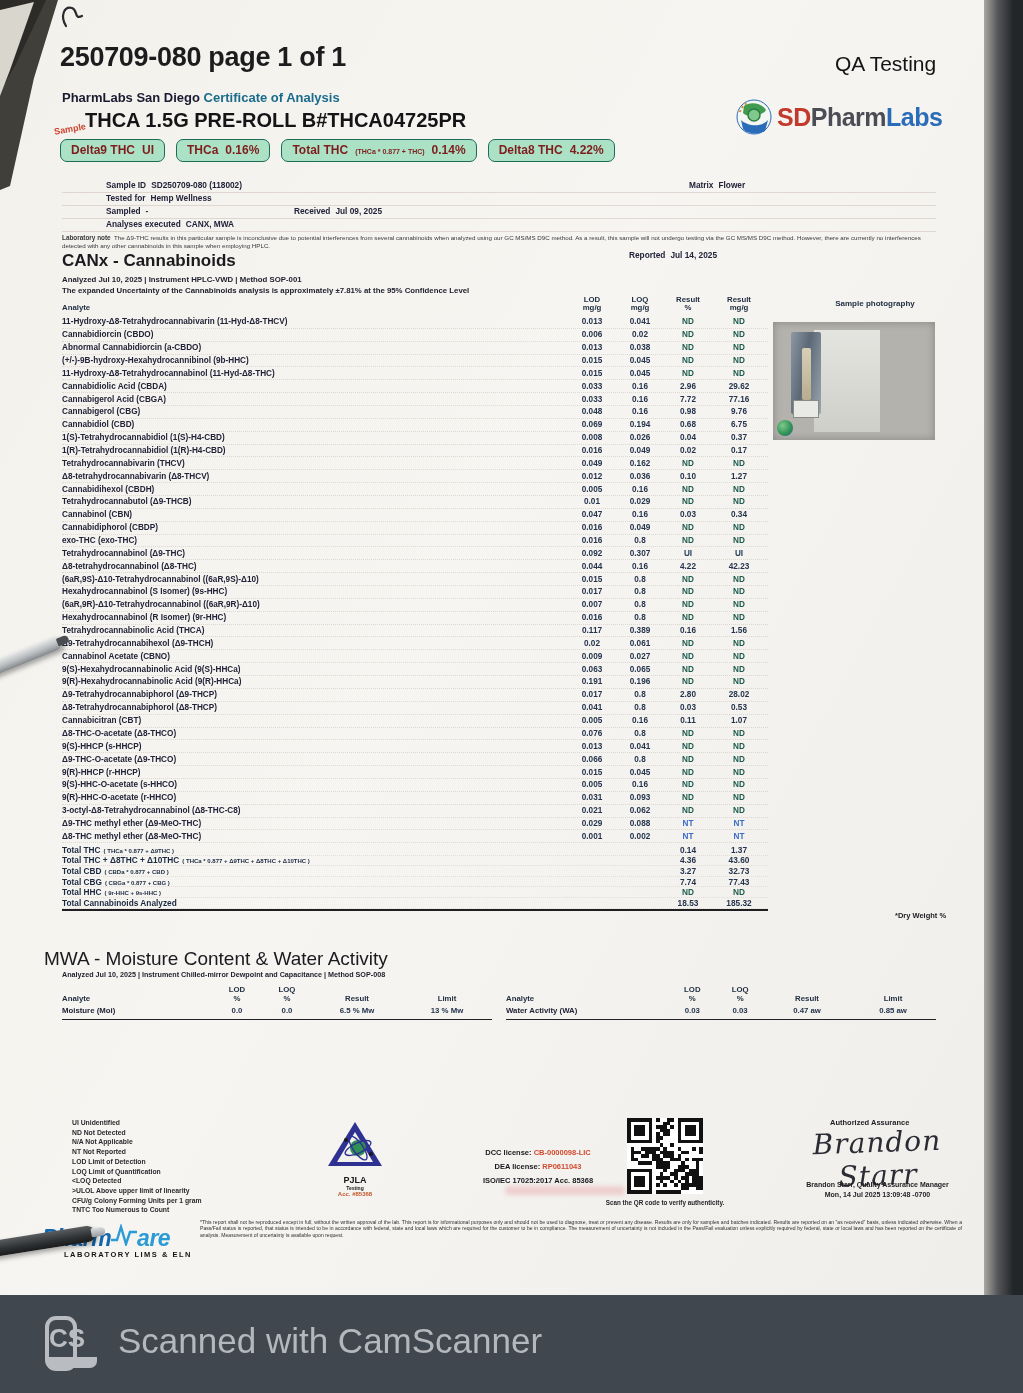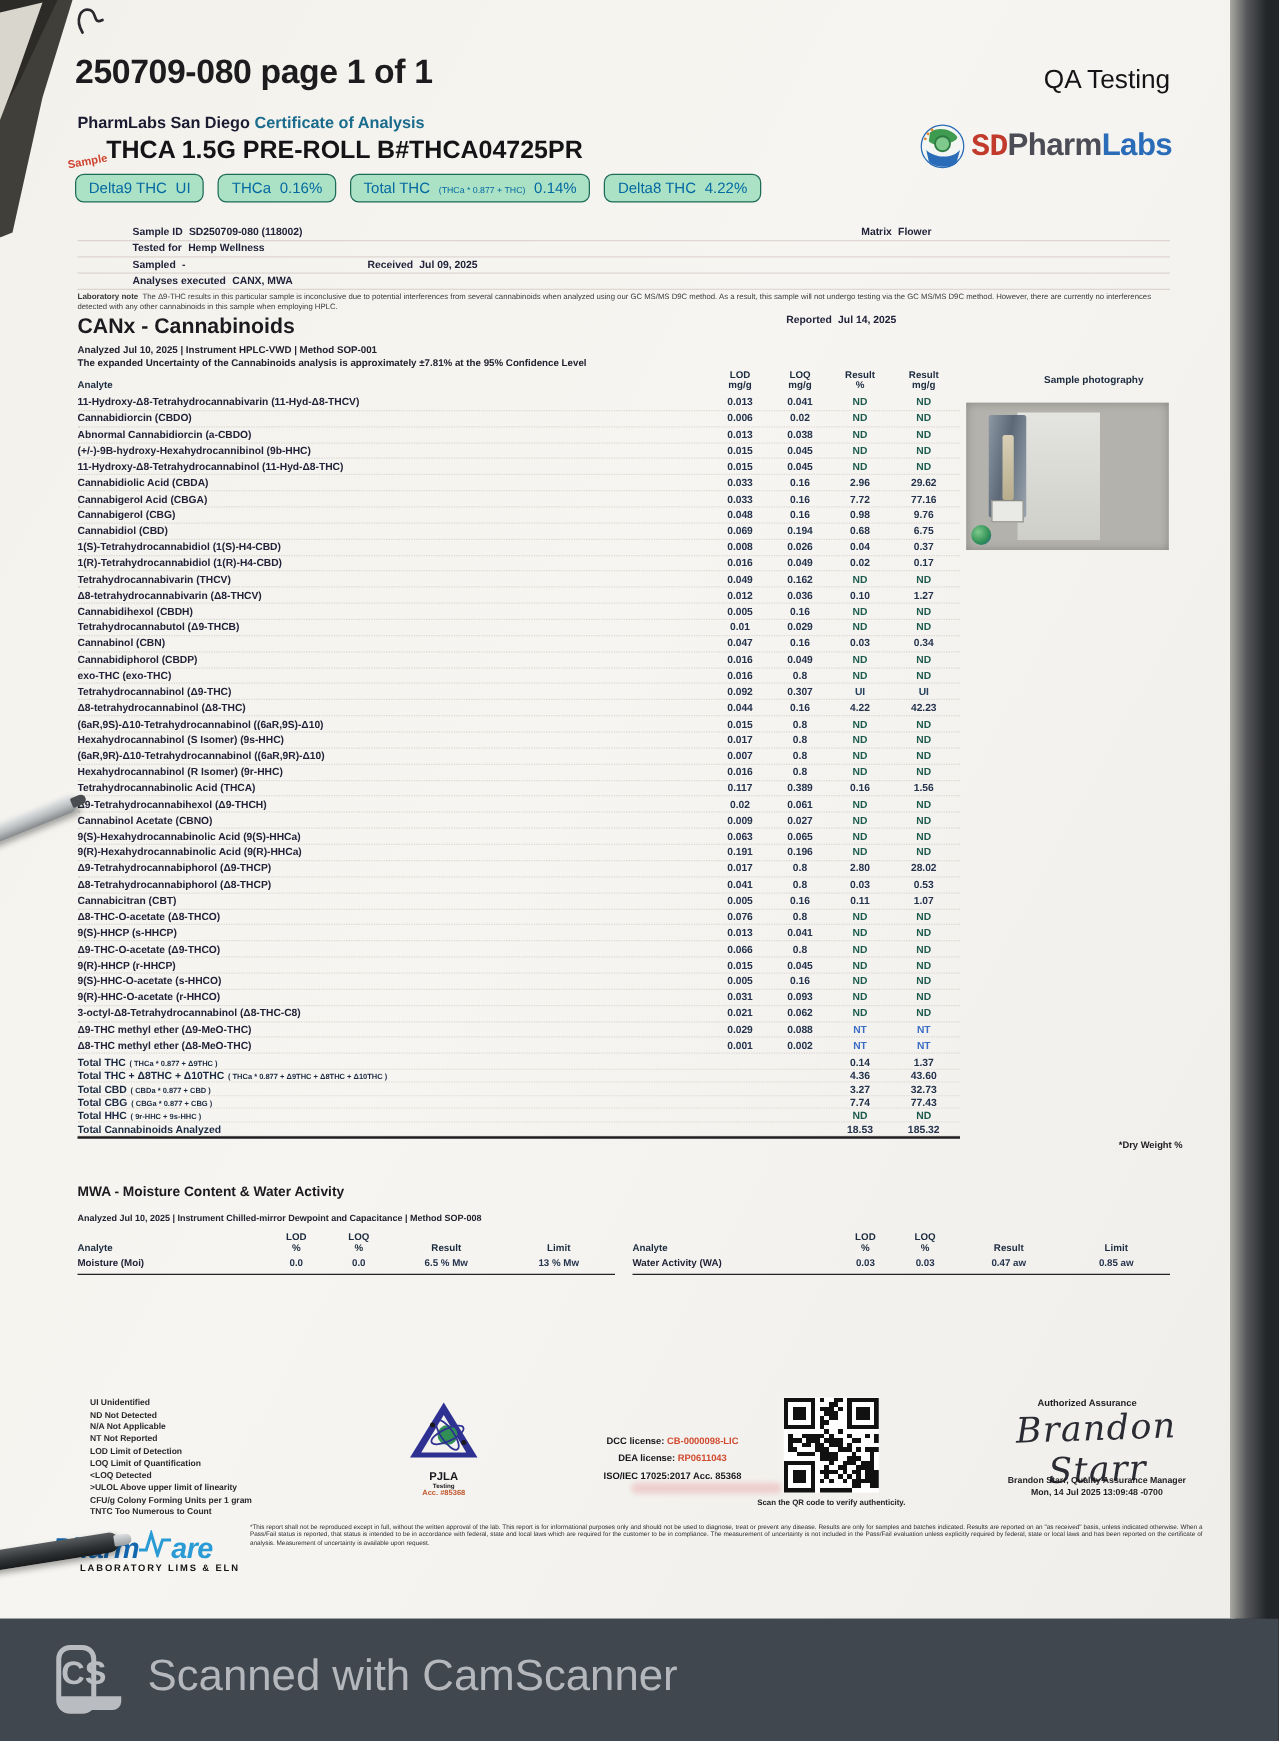--- a/index.html
+++ b/index.html
@@ -28,27 +28,27 @@
     background:rgba(226,120,128,.28); filter:blur(2px); }
 
   
   .h1 { left:60px; top:42px; font-size:27px; font-weight:bold; color:#1c1c1e; letter-spacing:-.3px; }
   .qa { left:835px; top:52px; font-size:21px; color:#141416; }
   .lab-line { left:62px; top:90px; font-size:13px; }
   .lab-name { font-weight:bold; color:#1a1a30; }
   .doc-type { color:#1a6b8c; font-weight:600; }
   .logo { left:735px; top:98px; display:flex; align-items:center; gap:4px; }
   .logo-text { font-size:25px; font-weight:bold; letter-spacing:-.5px; }
-  .logo-sd { color:#c13a2b;font-family:Liberation Mono, monospace; } .logo-pharm { color:#4b4c55; } .logo-labs { color:#2a6cb8; }
+  .logo-sd { color:#c13a2b; } .logo-pharm { color:#4b4c55; } .logo-labs { color:#2a6cb8; }
   .sample-red { left:54px; top:124px; font-size:9px; font-weight:bold; color:#cf4531;
     transform:rotate(-10deg); }
   .title { left:85px; top:109px; font-size:20px; font-weight:bold; color:#141417; }
   .badges { left:60px; top:139px; display:flex; gap:11px; }
   .badge { border:1.5px solid #1e6b58; border-radius:7px; background:#abe2c6;
-    padding:3px 10px 4px; font-size:12px; font-weight:normal; color:#0369a1;
+    padding:3px 10px 4px; font-size:12px; font-weight:bold; color:#7f1d1d;
     display:flex; align-items:baseline; gap:7px; white-space:nowrap; }
   .badge .frm { font-size:7px; }
 
   
   .info { left:62px; top:180px; width:874px; font-size:8.3px; color:#22223a; }
   .info-row { position:relative; height:13px; border-bottom:1px solid rgba(170,140,135,.28); }
   .info-lab { font-weight:600;padding-left:44px; } .info-val { font-weight:bold; margin-left:5px; }
   .ir-received { position:absolute; left:188px; top:0; }
   .ir-matrix  { position:absolute; left:583px; top:0; }
   .ir-reported{ position:absolute; left:523px; top:0;margin-top:44px; }
@@ -89,21 +89,21 @@
   .pkg { position:absolute; left:18px; top:10px; width:30px; height:82px;
     background:linear-gradient(100deg,#8d98a4,#5d6877 45%,#9aa5b0); border-radius:2px; }
   .tube { position:absolute; left:29px; top:26px; width:9px; height:52px;
     background:linear-gradient(180deg,#d8cfb6,#b8ad8d); border-radius:2px; }
   .pkg-lab { position:absolute; left:20px; top:78px; width:26px; height:18px; background:#e9e9e6;
     border:1px solid #8a8a86; }
   .photo-logo { position:absolute; left:4px; top:98px; width:16px; height:16px; border-radius:50%;
     background:radial-gradient(circle at 35% 35%,#7ec98b,#2f8f55 60%,#1f5fa0); }
 
   
-  .mwa-title { left:62px; top:948px; font-size:11px; font-weight:700; color:#1a1a1f; }
+  .mwa-title { left:44px; top:948px; font-size:19px; font-weight:400; color:#1a1a1f; }
   .mwa-meta { left:62px; top:970px; font-size:7.2px; font-weight:bold; color:#222230; }
   .mwa-wrap { left:62px; top:983px; width:874px; display:flex; gap:14px; }
   .mwa-t { width:430px; border-bottom:1.8px solid #222226; padding-bottom:2px; }
   .mwa-h,.mwa-r { display:flex; align-items:flex-end; font-size:7.8px; color:#1d2b3f; }
   .mwa-h { font-weight:bold; line-height:8.4px; height:20px; }
   .mwa-r { height:14px; align-items:center; font-weight:bold; color:#25334d; }
   .mwa-r .m-name { font-weight:600; color:#222238; }
   .m-name { width:150px; text-align:left; } .m-sm { width:50px; text-align:center; }
   .m-md { width:90px; text-align:center; }
   .mwa-t.rt .m-name { width:170px; }

